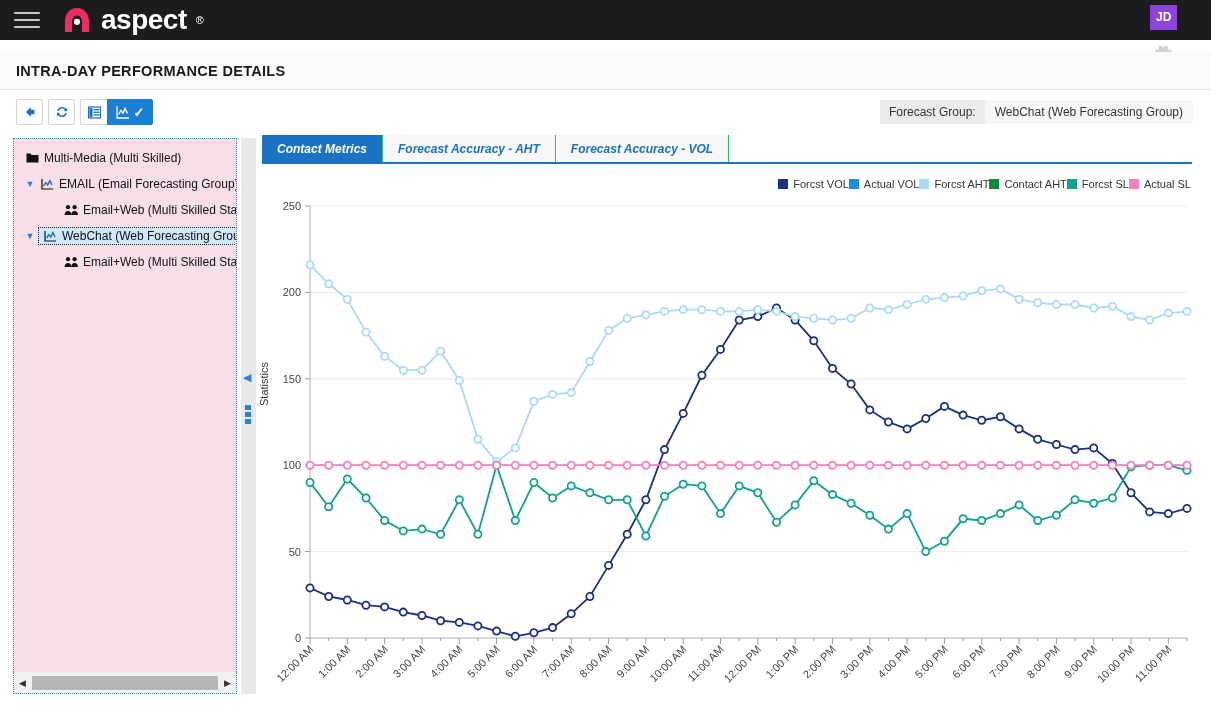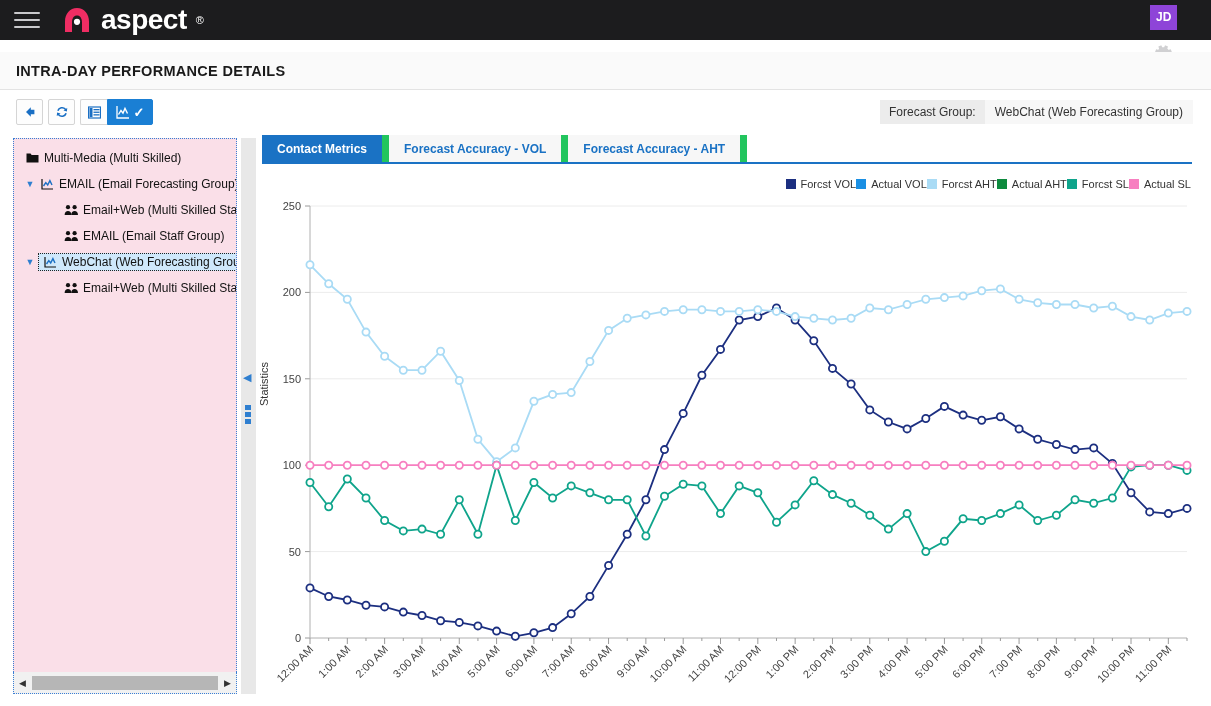--- a/index.html
+++ b/index.html
@@ -133,21 +133,22 @@
   #split-dots i { width:6px; height:5px; background:#2f7fd0; display:block; }
 
   
   #tabs {
     position:absolute; left:262px; top:135px; width:930px; height:27px;
     display:flex; align-items:flex-end; font-size:12px; font-weight:bold;
   }
   .tab {
     height:27px; padding:0 15px; display:flex; align-items:center;
     background:#f7f7f7; color:#1a72c4; cursor:pointer;
-    border-right:7px solid #22c55e;
+    border-right:1px solid #22c55e;
+    font-style:italic;
   }
   .tab.active { background:#1a72c4; color:#ffffff; }
   #tab-underline {
     position:absolute; left:262px; top:162px; width:930px; height:2px;
     background:#1a72c4;
   }
 
   
   #chart-area {
     position:absolute; left:262px; top:166px; width:937px; height:528px;
@@ -273,33 +274,20 @@
             <svg width="15" height="12" viewBox="0 0 15 12">
               <circle cx="4" cy="3.2" r="2.1" fill="#111"></circle>
               <path d="M0.6 11c0-2.4 1.5-4 3.4-4s3.4 1.6 3.4 4z" fill="#111"></path>
               <circle cx="10.6" cy="3.2" r="2.1" fill="#111"></circle>
               <path d="M7.2 11c0-2.4 1.5-4 3.4-4s3.4 1.6 3.4 4z" fill="#111"></path>
             </svg>
           </span>
           <span class="tlabel">Email+Web (Multi Skilled Staff Gro</span>
         </span>
       </div>
-      <div class="tnode lvl2">
-        <span class="tlabel-wrap" style="display: inline-flex; align-items: center;">
-          <span class="ticon">
-            <svg width="15" height="12" viewBox="0 0 15 12">
-              <circle cx="4" cy="3.2" r="2.1" fill="#111"></circle>
-              <path d="M0.6 11c0-2.4 1.5-4 3.4-4s3.4 1.6 3.4 4z" fill="#111"></path>
-              <circle cx="10.6" cy="3.2" r="2.1" fill="#111"></circle>
-              <path d="M7.2 11c0-2.4 1.5-4 3.4-4s3.4 1.6 3.4 4z" fill="#111"></path>
-            </svg>
-          </span>
-          <span class="tlabel">EMAIL (Email Staff Group)</span>
-        </span>
-      </div>
       <div class="tnode lvl1 selected">
         <span class="twist">▼</span>
         <span class="tlabel-wrap" style="display: inline-flex; align-items: center;">
           <span class="ticon">
             <svg width="13" height="12" viewBox="0 0 13 12">
               <path d="M1 1v10h11" fill="none" stroke="#111" stroke-width="1.2"></path>
               <path d="M2.5 8l2.3-3.4L6.7 7l2.2-4.4L11 7" fill="none" stroke="#1a6fc4" stroke-width="1.4"></path>
             </svg>
           </span>
           <span class="tlabel">WebChat (Web Forecasting Group)</span>
@@ -332,45 +320,45 @@
     <i></i>
     <i></i>
     <i></i>
   </div>
 
 <div id="tabs">
     <div class="tab active">
       <span>Contact Metrics</span>
     </div>
     <div class="tab">
+      <span>Forecast Accuracy - AHT</span>
+    </div>
+    <div class="tab">
       <span>Forecast Accuracy - VOL</span>
-    </div>
-    <div class="tab">
-      <span>Forecast Accuracy - AHT</span>
     </div>
   </div>
 <div id="tab-underline"></div>
 
 <div id="chart-area">
   <div id="legend">
       <span class="lg">
         <span class="sw" style="background: rgb(28, 47, 128);"></span>
         <span>Forcst VOL</span>
       </span>
       <span class="lg">
         <span class="sw" style="background: rgb(26, 143, 227);"></span>
         <span>Actual VOL</span>
       </span>
       <span class="lg">
         <span class="sw" style="background: rgb(169, 219, 245);"></span>
         <span>Forcst AHT</span>
       </span>
       <span class="lg">
         <span class="sw" style="background: rgb(14, 138, 62);"></span>
-        <span>Actual AHT</span>
+        <span>Contact AHT</span>
       </span>
       <span class="lg">
         <span class="sw" style="background: rgb(15, 164, 139);"></span>
         <span>Forcst SL</span>
       </span>
       <span class="lg">
         <span class="sw" style="background: rgb(247, 127, 192);"></span>
         <span>Actual SL</span>
       </span>
     </div>

